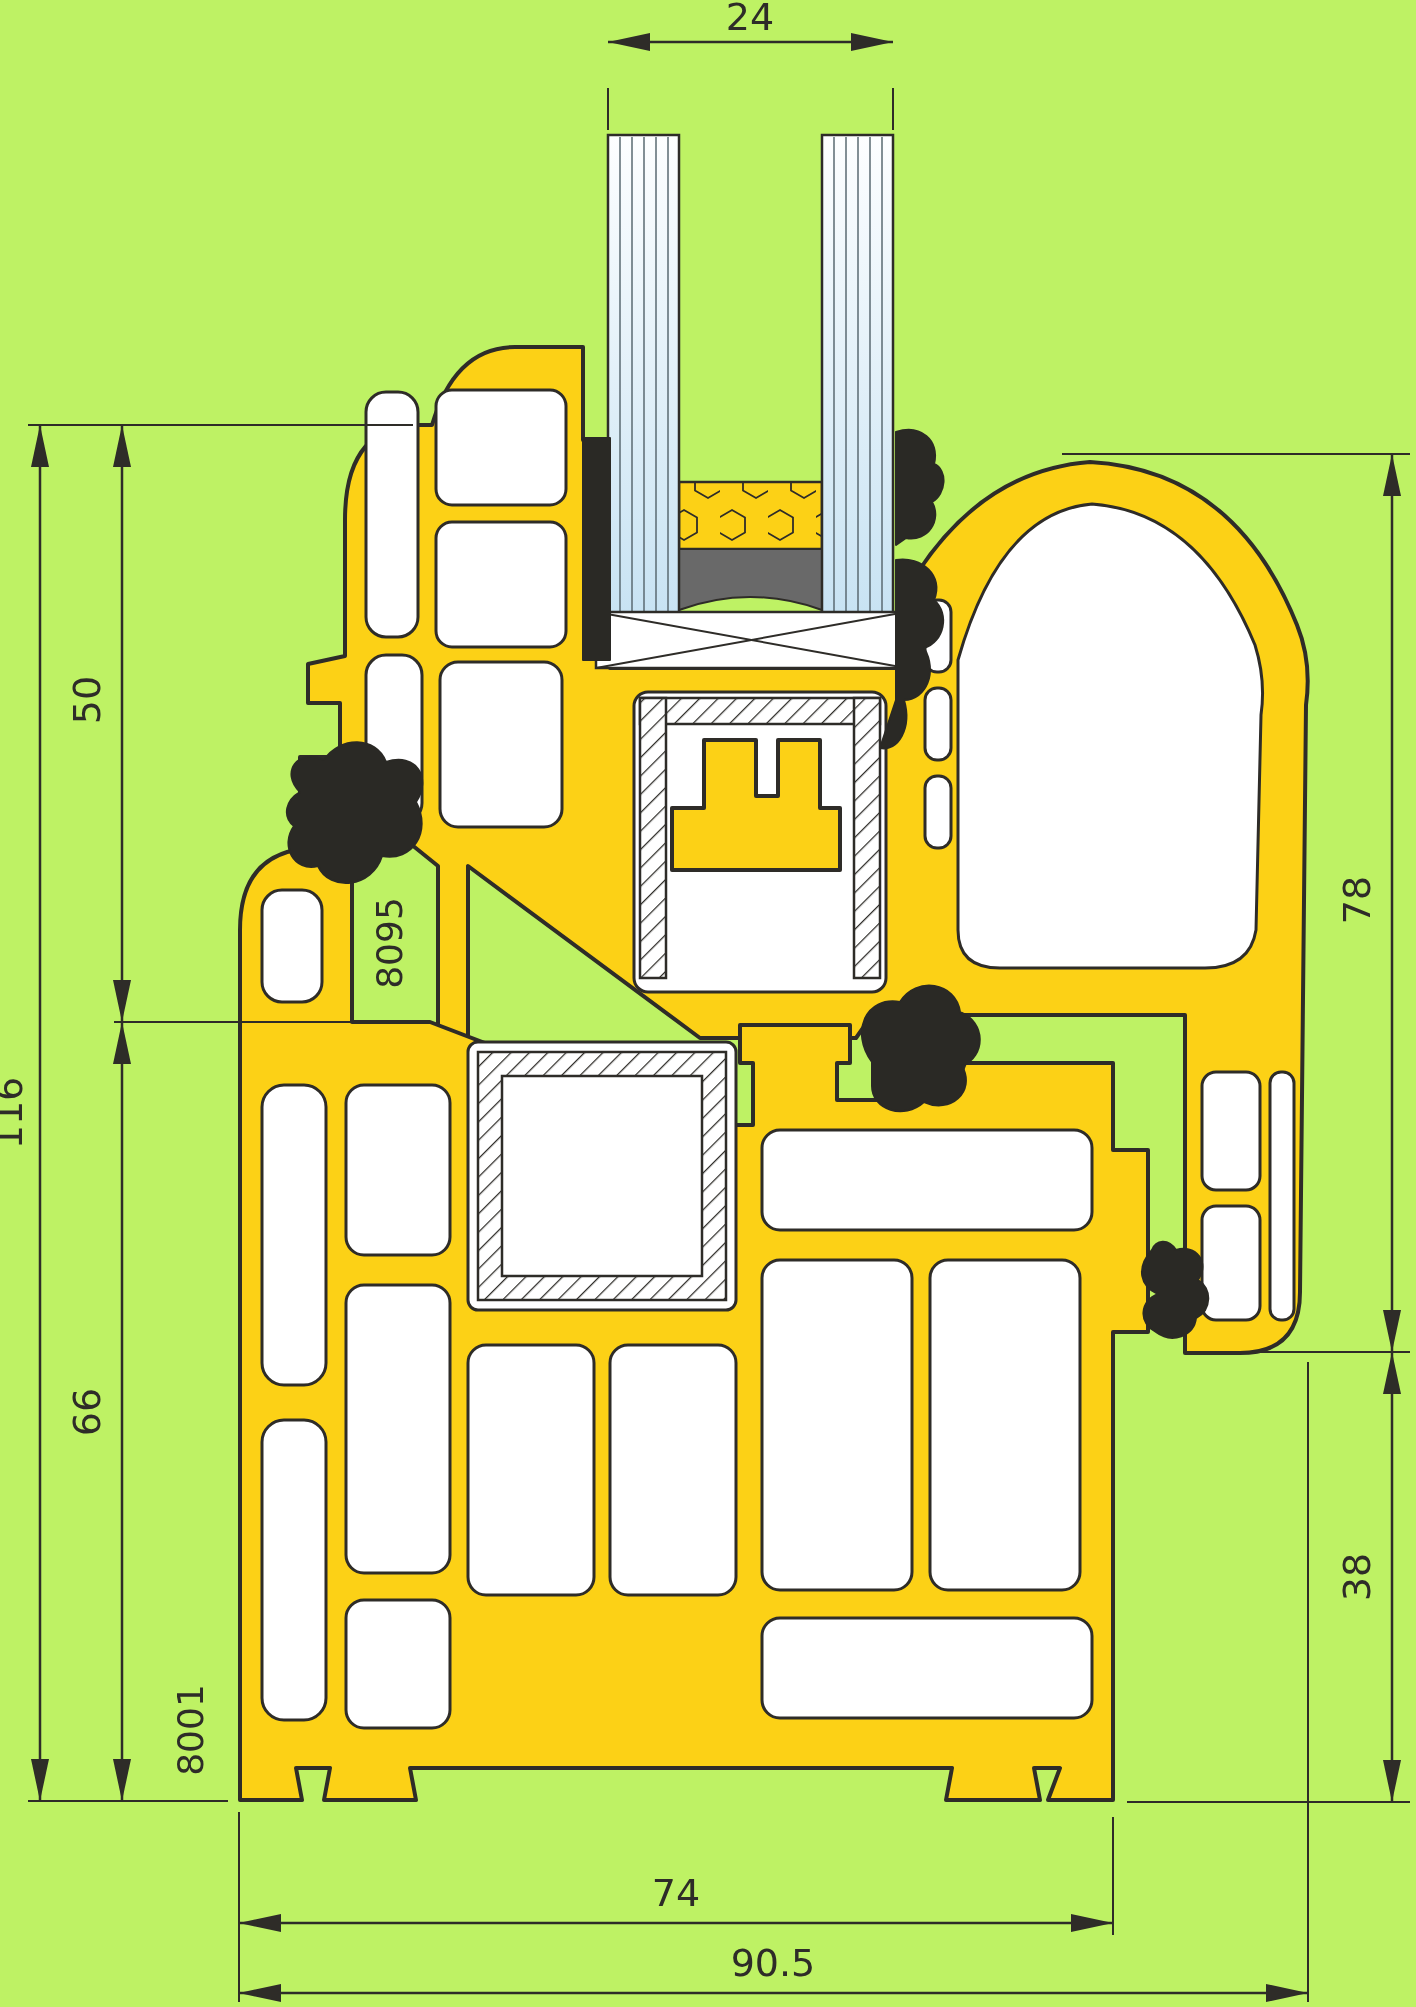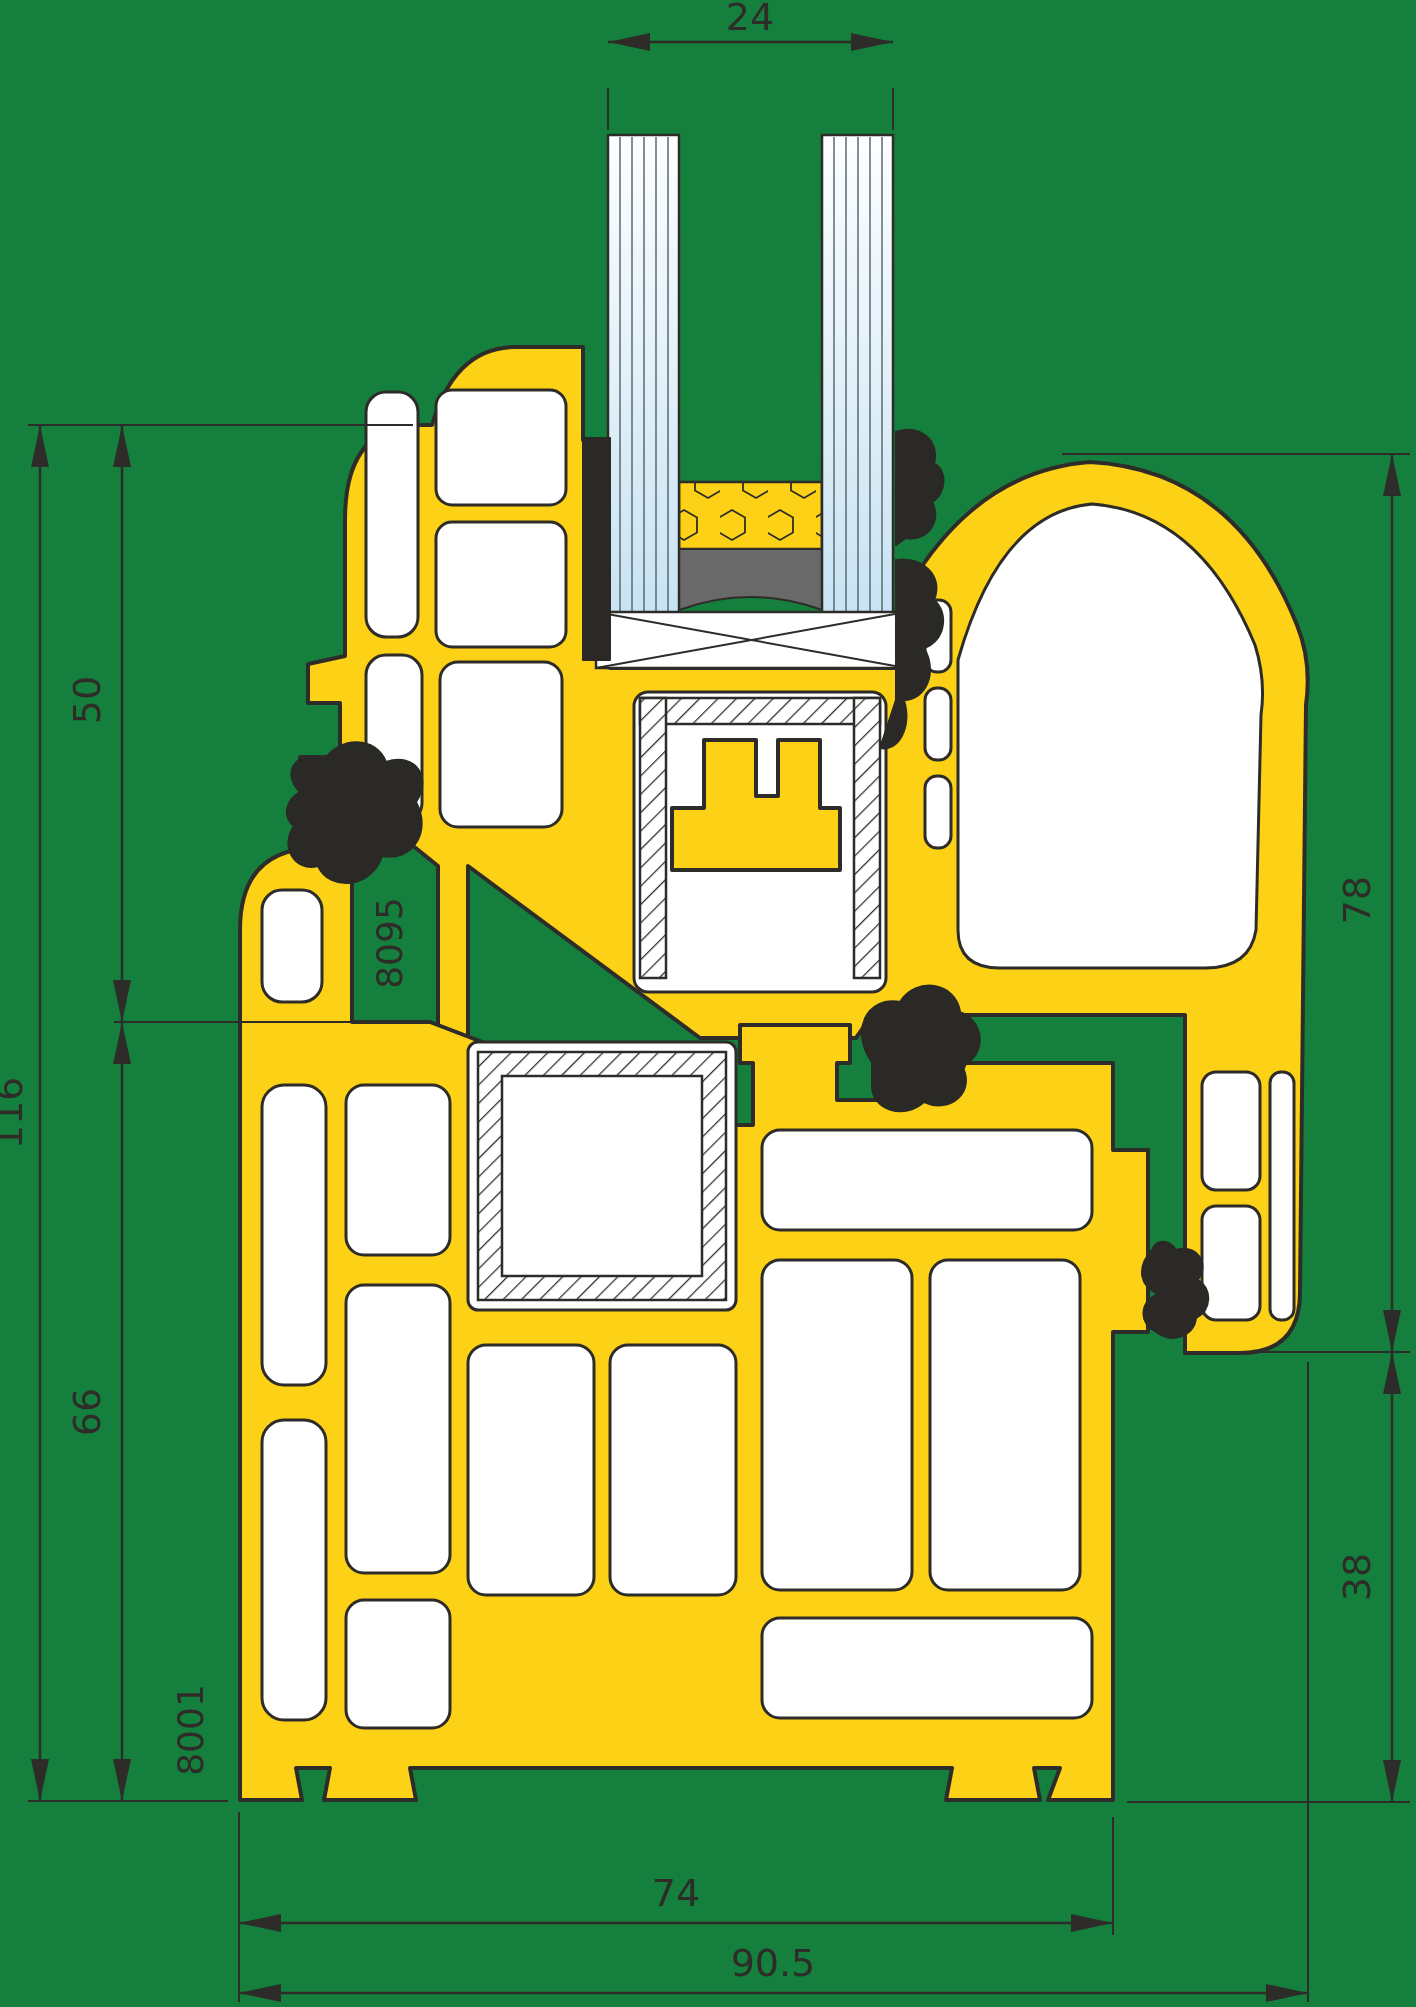--- a/index.html
+++ b/index.html
@@ -1,16 +1,16 @@
 <!DOCTYPE html>
 <html><head>
 <meta charset="utf-8">
 <style>
   html,body{margin:0;padding:0;background:#fff;}
-  #stage{position:relative;width:1416px;height:2007px;background:#15803d;overflow:hidden;
+  #stage{position:relative;width:1416px;height:2007px;background:#bef264;overflow:hidden;
          font-family:"DejaVu Sans", sans-serif;}
   svg{position:absolute;inset:0;display:block;}
   text{font-family:"DejaVu Sans", sans-serif;fill:#2E2C28;}
   .dimtxt{font-size:38px;}
   .codetxt{font-size:36px;}
   .profile{fill:#FCD116;stroke:#2E2C28;stroke-width:4;stroke-linejoin:round;}
   .chamber{fill:#ffffff;stroke:#2E2C28;stroke-width:3;stroke-linejoin:round;}
   .dimline{stroke:#2E2C28;stroke-width:2.5;fill:none;}
   .extline{stroke:#2E2C28;stroke-width:2;fill:none;}
   .arrow{fill:#2E2C28;stroke:none;}

